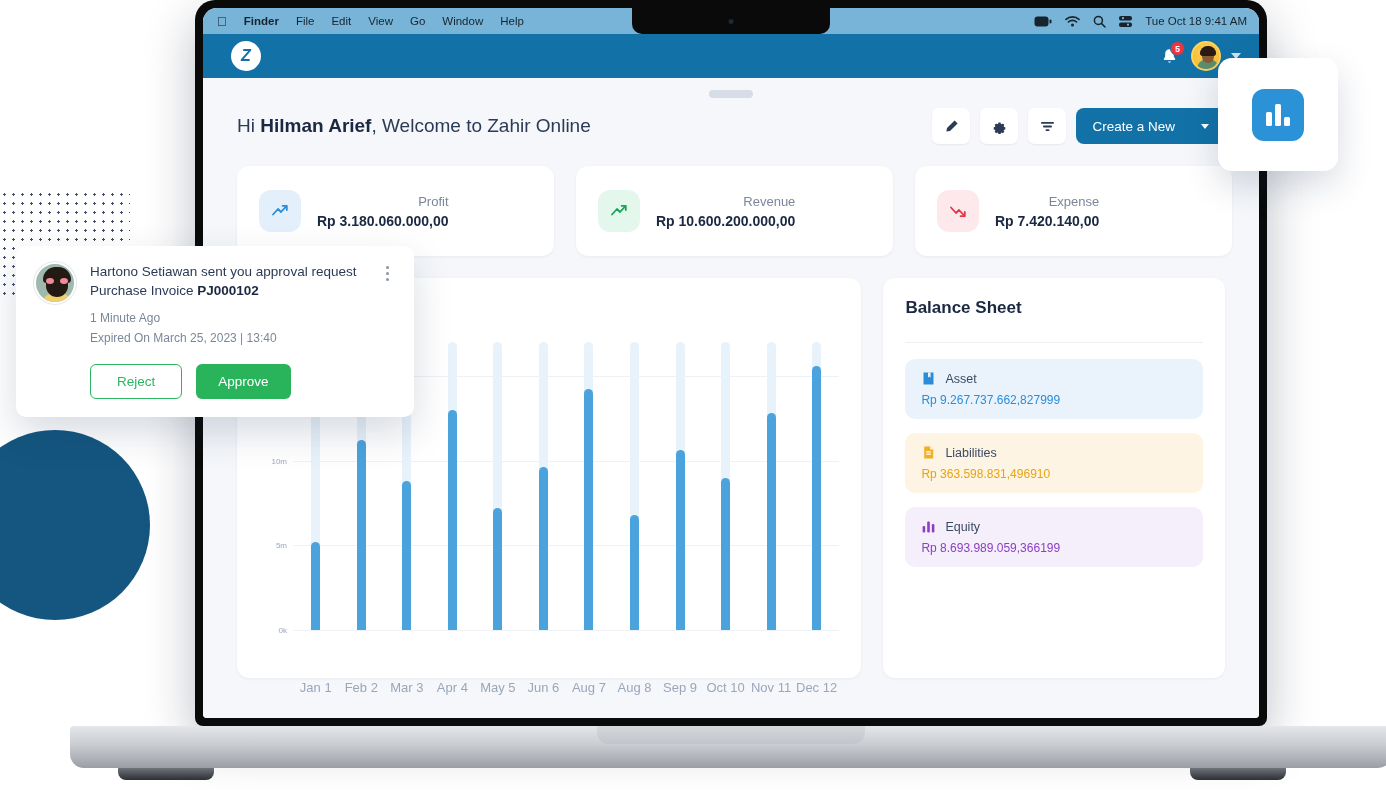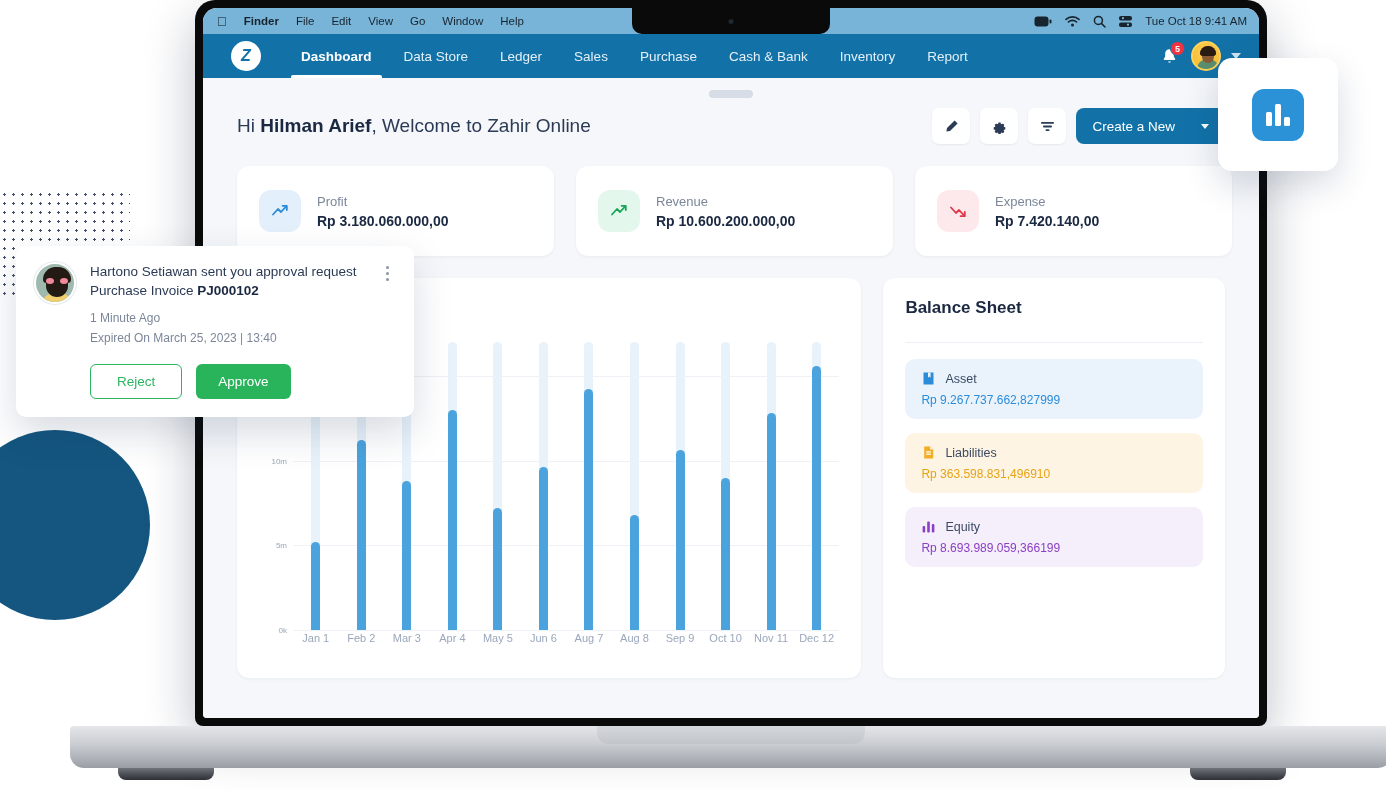--- a/index.html
+++ b/index.html
@@ -157,21 +157,21 @@
     padding:0 10px; font-size:13px;color:#2b3a55;
   }
   .mini-caret{width:0;height:0;border-left:4px solid transparent;border-right:4px solid transparent;border-top:5px solid #9aa7bb;}
   .createbtn {
     background:#1272a8;color:#fff;border-radius:8px;height:36px;
     display:flex;align-items:center;gap:26px;padding:0 16px;font-size:13.5px;
   }
   .createbtn .mini-caret{border-top-color:#fff;}
 
   
-  .stats { display:flex; gap:22px; padding: 22px 27px 0 34px; }
+  .stats { display:flex; gap:22px; padding: 22px 27px 0 34px; text-align: right; }
   .stat {
     flex:1; background:#fff; border-radius:12px; height:90px;
     display:flex;align-items:center;gap:16px;padding:0 22px;
     box-shadow:0 1px 3px rgba(20,40,70,.06);
   }
   .stat-ico { width:42px;height:42px;border-radius:12px;display:flex;align-items:center;justify-content:center; flex:none;}
   .ico-blue{background:#e3effa;} .ico-green{background:#e4f7ec;} .ico-red{background:#fde9ec;}
   .stat-label{font-size:13px;color:#7b8799;margin-bottom:4px;}
   .stat-value{font-size:14px;font-weight:bold;color:#1b2841;white-space:nowrap;}
 
@@ -184,21 +184,21 @@
   .plot { position:absolute; left:22px; right:22px; top:64px; bottom:28px; }
   .ylabels { position:absolute; left:0; top:0; bottom:20px; width:32px; }
   .ylab { position:absolute; right:4px; font-size:8px; color:#9aa7bb; transform: translateY(-50%); text-align: right; }
   .grid { position:absolute; left:34px; right:0; top:0; bottom:20px; }
   .gline { position:absolute; left:0;right:0;height:1px;background:#eef1f5; }
   .bars { position:absolute; left:34px; right:0; top:0; bottom:20px; display:flex; align-items:flex-end; }
   .barcol { flex:1; display:flex; flex-direction:column; align-items:center; justify-content:flex-end; height:100%; position:relative; }
   .track { position:absolute; bottom:0; width:9px; height:100%; background:#e8f2fb; border-radius:5px; }
   .bar { position:relative; width:9px; background:#4aa3dd; border-radius:5px 5px 0 0; }
   .xlabels { position:absolute; left:34px; right:0; bottom:0; height:18px; display:flex; }
-  .xlab { flex:1; text-align:center; font-size:11px; color:#9aa7bb; }
+  .xlab { flex:1; text-align:center; font-size:13px; color:#9aa7bb;margin-top:48px; }
 
   .bs-card { flex:1; background:#fff; border-radius:12px; height: 400px; padding: 20px 22px; box-shadow:0 1px 3px rgba(20,40,70,.06); }
   .bs-title { font-size:17px;font-weight:bold;color:#1b2841; }
   .bs-rule { height:1px;background:#eceff3;margin:24px 0 16px; }
   .bs-item { border-radius:10px; padding: 12px 16px; margin-bottom:14px; }
   .bs-item-head { display:flex;align-items:center;gap:9px;margin-bottom:7px; }
   .bs-name { font-size:12.5px; color:#3b4a63; }
   .bs-amt { font-size:12px; font-weight:normal; }
   .bi-asset{background:#eaf3fc;} .bi-asset .bs-amt{color:#2b8cd9;}
   .bi-liab{background:#fdf4e3;} .bi-liab .bs-amt{color:#e8a317;}
@@ -293,30 +293,20 @@
                 <circle cx="4" cy="3.2" r="1.1" fill="#78b4d8"></circle>
                 <circle cx="9" cy="9.7" r="1.1" fill="#78b4d8"></circle>
               </svg>
           </span>
           <span class="mb-clock">Tue Oct 18 9:41 AM</span>
         </div>
       </div>
 
       <div class="appnav">
         <div class="logo">Z</div>
-        <div class="navlinks">
-          <div class="navlink active">Dashboard</div>
-          <div class="navlink">Data Store</div>
-          <div class="navlink">Ledger</div>
-          <div class="navlink">Sales</div>
-          <div class="navlink">Purchase</div>
-          <div class="navlink">Cash &amp; Bank</div>
-          <div class="navlink">Inventory</div>
-          <div class="navlink">Report</div>
-        </div>
         <div class="nav-right">
           <div class="bell-wrap">
             <svg width="19" height="19" viewBox="0 0 19 19">
                 <path d="M9.5 2.2c-2.6 0-4.3 1.9-4.3 4.3v3.1L3.9 11.7c-.4.5 0 1.2.6 1.2h10c.6 0 1-.7.6-1.2l-1.3-2.1V6.5c0-2.4-1.7-4.3-4.3-4.3z" fill="#ffffff"></path>
                 <path d="M7.9 14.5a1.7 1.7 0 0 0 3.2 0z" fill="#ffffff"></path>
               </svg>
             <span class="badge">5</span>
           </div>
           <div class="avatar">
             <div class="av-body"></div>

